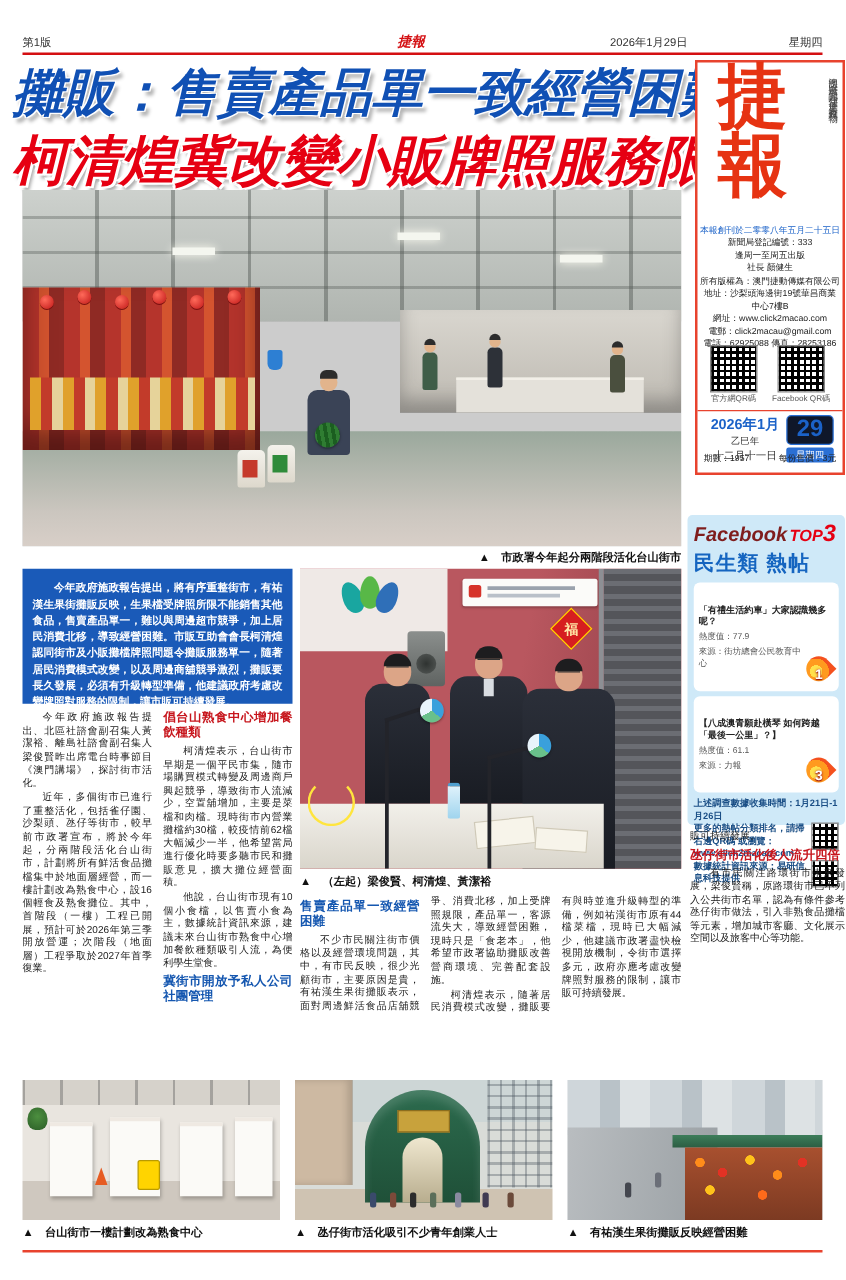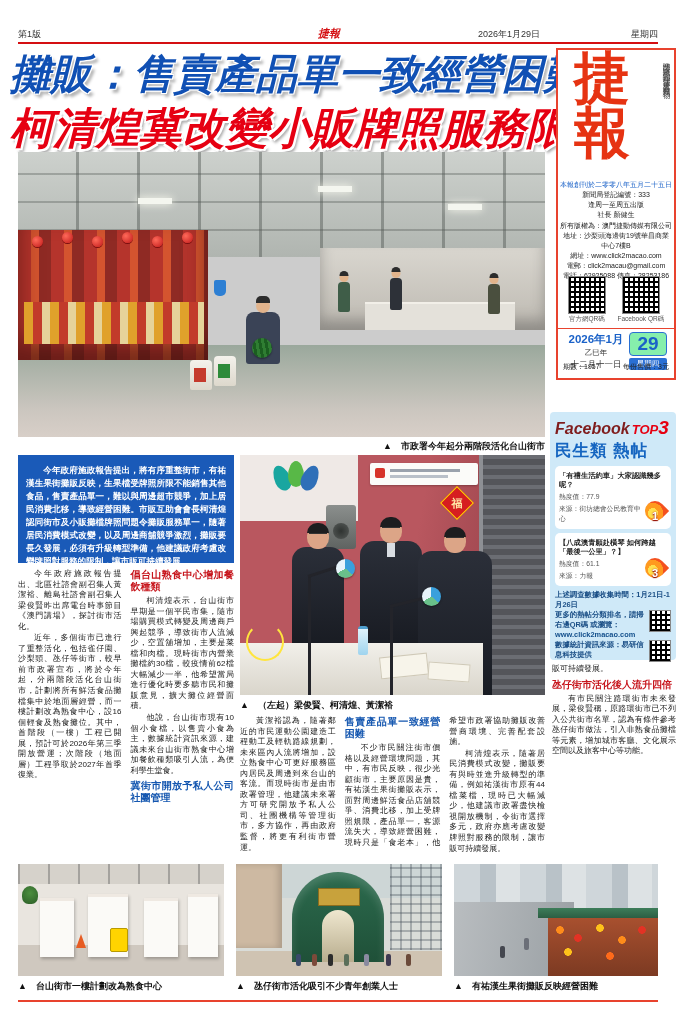--- a/index.html
+++ b/index.html
@@ -5,21 +5,21 @@
   html,body{margin:0;padding:0;background:#e9e9e9;}
   .page{position:relative;width:677px;height:1024px;margin:0 auto;background:#fff;overflow:hidden;
         font-family:"Liberation Sans","DejaVu Sans",sans-serif;color:#1a1a1a;}
   .abs{position:absolute;}
 
   
   .topbar{left:18px;top:26px;width:640px;height:15px;font-size:9px;color:#333;}
   .topbar .pageno{position:absolute;left:0;top:2px;}
   .topbar .paper{position:absolute;left:300px;top:0;color:#d40f12;font-weight:bold;font-size:11px;
                  font-family:"DejaVu Serif","Liberation Serif",serif;font-style:italic;}
-  .topbar .tdate{position:absolute;right:118px;top:2px;}
+  .topbar .tdate{position:absolute;right:108px;top:2px;}
   .topbar .tweek{position:absolute;right:0;top:2px;}
   .toprule{left:18px;top:42px;width:640px;height:2px;background:#d40f12;}
 
   
   .head1,.head2{left:10px;width:548px;text-align:center;font-weight:bold;font-style:italic;
     letter-spacing:0px;white-space:nowrap;}
   .head1{top:47px;font-size:41px;color:#1050b4;
     text-shadow:-1px -1px 0 #fff,1px -1px 0 #fff,-1px 1px 0 #fff,1px 1px 0 #fff,3px 4px 3px rgba(0,0,0,.3);}
   .head2{top:100px;font-size:43px;color:#e60012;
     text-shadow:-2px -2px 0 #fff,2px -2px 0 #fff,-2px 2px 0 #fff,2px 2px 0 #fff,3px 4px 3px rgba(0,0,0,.35);}
@@ -38,32 +38,32 @@
       background:repeating-linear-gradient(0deg,#000 0 2px,rgba(255,255,255,0) 2px 5px),
                  repeating-linear-gradient(90deg,#000 0 2px,#fff 2px 5px);}
   .qrlabel{font-size:6.5px;color:#555;margin-top:1px;}
   .mh-date{position:absolute;left:0;right:0;top:278px;border-top:1.5px solid #e8432e;padding:3px 5px 0 5px;display:flex;}
   .mh-date .dleft{width:66px;text-align:center;}
   .dmonth{color:#1b62c8;font-weight:bold;font-size:11.5px;}
   .dlunar1{font-size:7.5px;color:#333;margin-top:1px;}
   .dlunar2{font-size:8.5px;color:#333;margin-top:1px;}
   .mh-date .dright{width:38px;}
   .dday{border:1.5px solid #2a6fd4;border-radius:4px;color:#1b62c8;font-weight:bold;font-size:19px;
-        text-align:center;line-height:22px;background:#86efac;}
+        text-align:center;line-height:22px;background:#0f172a;}
   .dweek{margin-top:2px;background:#2a6fd4;color:#fff;font-size:7.5px;text-align:center;border-radius:2px;padding:1px 0;}
   .mh-issue{position:absolute;left:5px;right:5px;top:312px;display:flex;justify-content:space-between;font-size:7px;color:#222;}
 
   
   .fbpanel{left:550px;top:412px;width:126px;height:248px;background:#cfe9f8;border-radius:4px;box-sizing:border-box;padding:5px 5px 4px 5px;}
   .fbhead{white-space:nowrap;}
   .fbbrand{color:#7f1d1d;font-weight:bold;font-size:16px;font-style:italic;}
   .fbtop{color:#e60012;font-weight:bold;font-style:italic;font-size:13px;margin-left:2px;}
   .fbtopnum{color:#e60012;font-weight:bold;font-size:19px;font-style:italic;}
   .fbtitle{color:#1565c0;font-weight:bold;font-size:16.5px;letter-spacing:1px;margin-top:1px;}
-  .fbcard{position:relative;background:#fff;border-radius:5px;margin-top:4px;padding:5px 4px;min-height:44px;box-sizing:border-box;}
+  .fbcard{position:relative;background:#fff;border-radius:5px;margin-top:4px;padding:17px 4px;min-height:44px;box-sizing:border-box;}
   .fbcard .ctitle{font-size:7.3px;font-weight:bold;color:#222;line-height:1.3;width:100%;}
   .fbcard .cheat{font-size:6.8px;color:#555;margin-top:2px;}
   .fbcard .csrc{font-size:6.8px;color:#555;margin-top:2px;width:86px;}
   .flame{position:absolute;right:5px;bottom:5px;width:22px;height:26px;}
   .flame::before{content:"";position:absolute;left:1px;top:3px;width:20px;height:20px;
      background:radial-gradient(circle at 50% 65%,#ffe14d 0 30%,#ff9a1f 31% 62%,#f4511e 63%);
      border-radius:50% 0 50% 50%;transform:rotate(45deg);}
   .flame .fnum{position:absolute;left:0;right:0;bottom:2px;text-align:center;color:#fff;font-weight:bold;
      font-size:11px;text-shadow:0 0 2px #b71c1c,0 1px 1px #7f0000;}
   .fbfoot{margin-top:4px;font-size:7.4px;font-weight:bold;color:#1b4f86;line-height:1.35;}
@@ -381,21 +381,20 @@
   <div class="abs textcol region-a">
     <p>今年政府施政報告提出、北區社諮會副召集人黃潔裕、離島社諮會副召集人梁俊賢昨出席電台時事節目《澳門講場》，探討街市活化。</p>
     <p>近年，多個街市已進行了重整活化，包括雀仔園、沙梨頭、氹仔等街市，較早前市政署宣布，將於今年起，分兩階段活化台山街市，計劃將所有鮮活食品攤檔集中於地面層經營，而一樓計劃改為熟食中心，設16個輕食及熟食攤位。其中，首階段（一樓）工程已開展，預計可於2026年第三季開放營運；次階段（地面層）工程爭取於2027年首季復業。</p>
     <div class="sub red">倡台山熟食中心增加餐飲種類</div>
     <p>柯清煌表示，台山街市早期是一個平民市集，隨市場購買模式轉變及周邊商戶興起競爭，導致街市人流減少，空置舖增加，主要是菜檔和肉檔。現時街市內營業攤檔約30檔，較疫情前62檔大幅減少一半，他希望當局進行優化時要多聽市民和攤販意見，擴大攤位經營面積。</p>
     <p>他說，台山街市現有10個小食檔，以售賣小食為主，數據統計資訊來源，建議未來台山街市熟食中心增加餐飲種類吸引人流，為便利學生堂食。</p>
     <div class="sub blue">冀街市開放予私人公司社團管理</div>
   </div>
 
   <div class="abs textcol region-b">
-    <p>黃潔裕認為，隨著鄰近的市民運動公園建造工程動工及輕軌路線規劃，未來區內人流將增加，設立熟食中心可更好服務區內居民及周邊到來台山的客流。而現時街市是由市政署管理，他建議未來署方可研究開放予私人公司、社團機構等管理街市，多方協作，再由政府監督，將更有利街市營運。</p>
     <div class="sub blue">售賣產品單一致經營困難</div>
     <p>不少市民關注街市價格以及經營環境問題，其中，有市民反映，很少光顧街市，主要原因是貴，有祐漢生果街攤販表示，面對周邊鮮活食品店舖競爭、消費北移，加上受牌照規限，產品單一，客源流失大，導致經營困難，現時只是「食老本」，他希望市政署協助攤販改善營商環境、完善配套設施。</p>
     <p>柯清煌表示，隨著居民消費模式改變，攤販要有與時並進升級轉型的準備，例如祐漢街市原有44檔菜檔，現時已大幅減少，他建議市政署盡快檢視開放機制，令街市選擇多元，政府亦應考慮改變牌照對服務的限制，讓市販可持續發展。</p>
   </div>
 
   <div class="abs textcol region-c">
     <p style="text-indent:0;">販可持續發展。</p>
     <div class="sub red">氹仔街市活化後人流升四倍</div>
     <p>有市民關注路環街市未來發展，梁俊賢稱，原路環街市已不列入公共街市名單，認為有條件參考氹仔街市做法，引入非熟食品攤檔等元素，增加城市客廳、文化展示空間以及旅客中心等功能。</p>
   </div>

